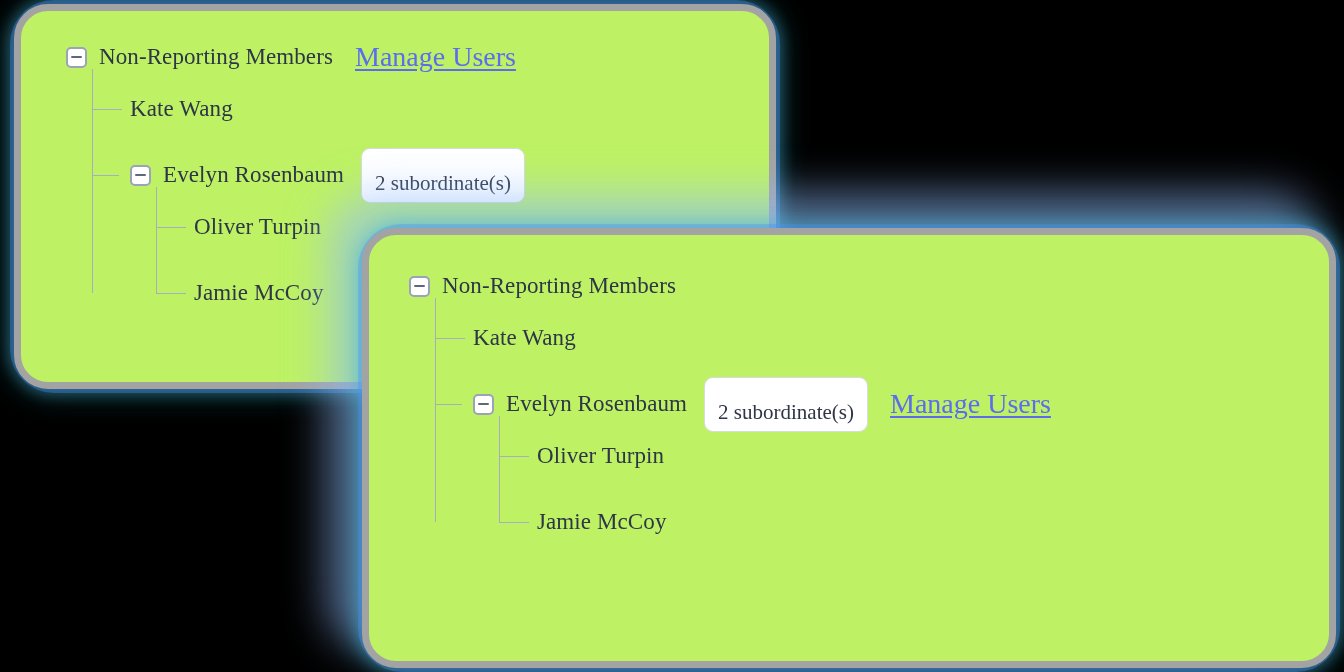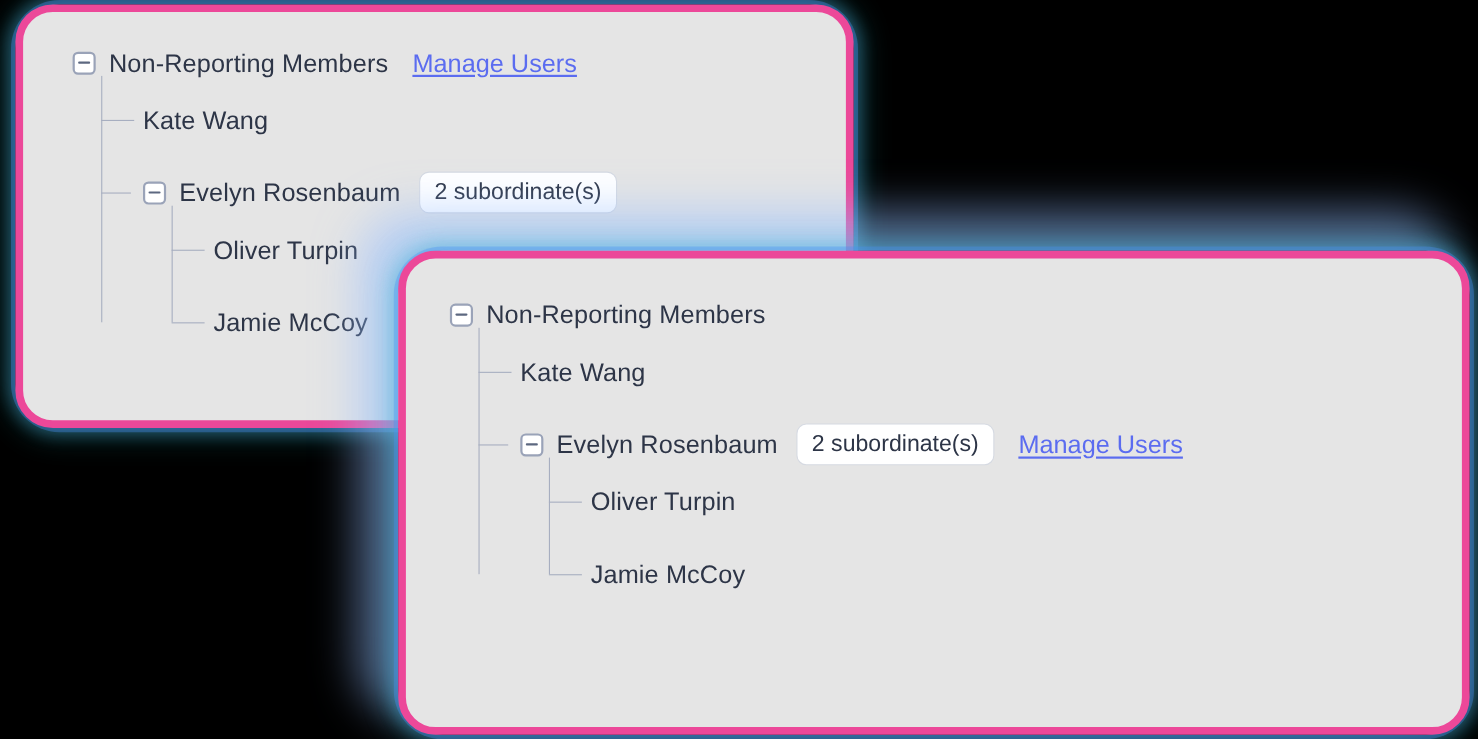--- a/index.html
+++ b/index.html
@@ -17,25 +17,26 @@
   }
 
   .stage {
     position: absolute;
     inset: 0;
   }
 
   
   .card {
     position: absolute;
-    background: #e5e5e5;
-    border: 7px solid #ec4899;
+    background: #bef264;
+    border: 7px solid #a3a3a3;
     border-radius: 34px;
     box-sizing: border-box;
     overflow: hidden;
+    font-family: Liberation Serif, serif;
   }
   .card-glow {
     position: absolute;
     border-radius: 40px;
     box-shadow:
       0 0 0 4px rgba(74,144,245,0.35),
       0 0 14px 6px rgba(74,170,220,0.40),
       0 0 26px 10px rgba(40,190,190,0.22);
     pointer-events: none;
   }
@@ -127,29 +128,29 @@
   }
   .node-row > .label { margin-left: 12px; }
 
   .pill {
     margin-left: 17px;
     border: 1px solid #d6dae2;
     border-radius: 9px;
     background: #ffffff;
     font-size: 21px;
     color: #2d3547;
-    padding: 7px 13px 8px;
+    padding: 24px 13px 8px;
     white-space: nowrap;
     line-height: 1;
     cursor: pointer;
   }
 
   .manage-link {
     margin-left: 22px;
-    font-size: 23px;
+    font-size: 28px;
     color: #5b6cf0;
     text-decoration: underline;
     text-underline-offset: 3px;
     white-space: nowrap;
     cursor: pointer;
   }
 
   
   .children {
     position: relative;

